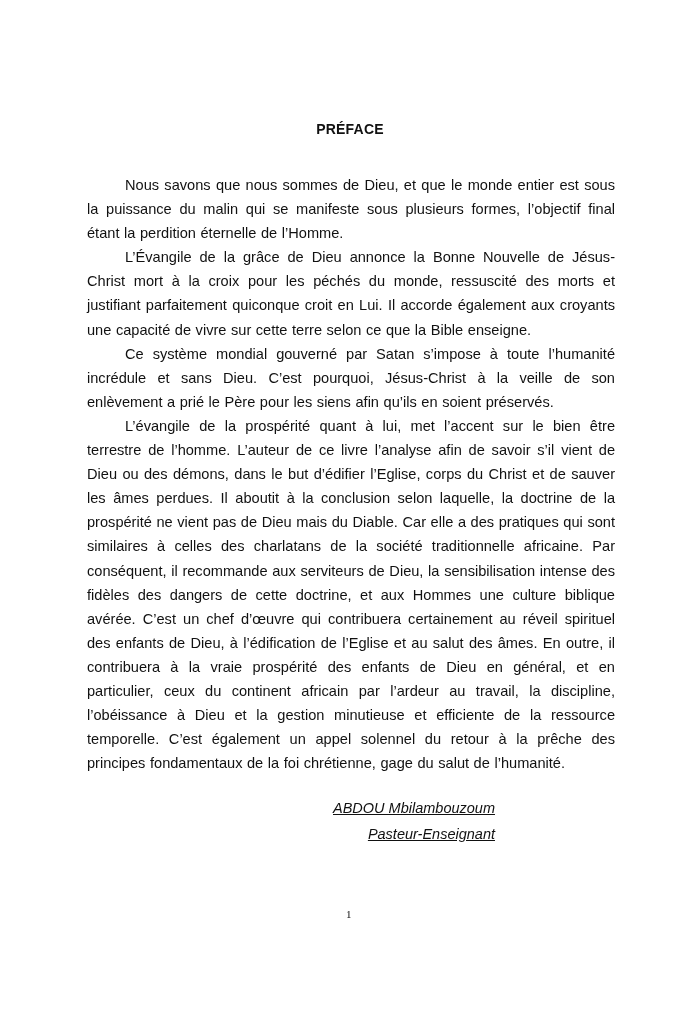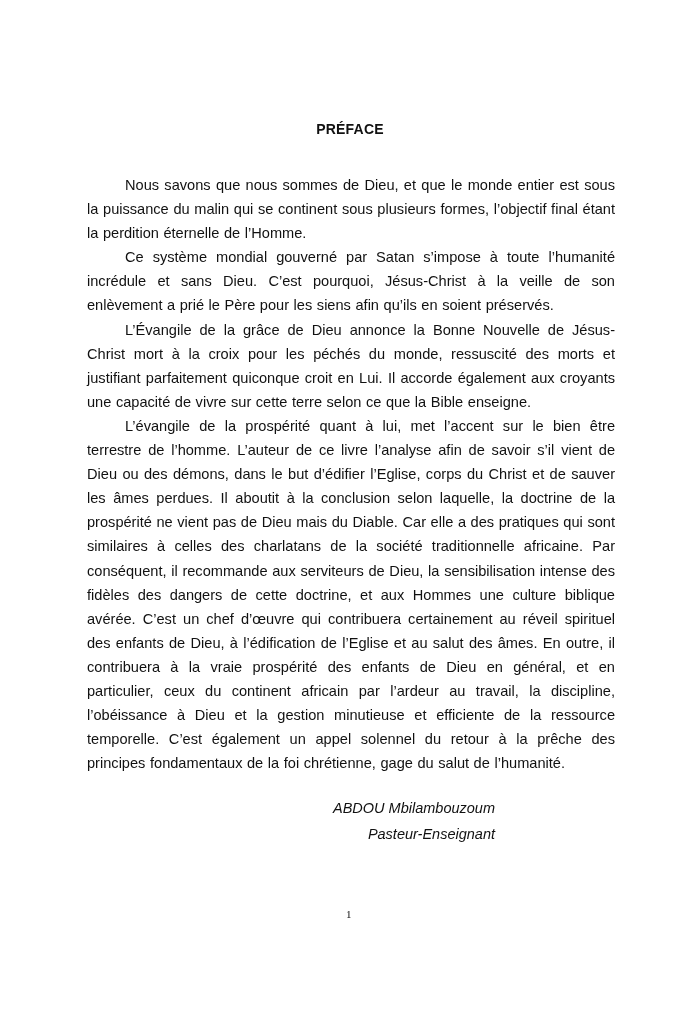--- a/index.html
+++ b/index.html
@@ -46,20 +46,21 @@
       text-indent: 38px;
       word-spacing: 0.5px;
     }
     .signature {
       position: absolute;
       top: 795px;
       left: 333px;
       font-style: italic;
       font-size: 14.5px;
       line-height: 26px;
+      text-decoration: underline;
     }
     .signature .name {
       display: block;
     }
     .signature .role {
       display: block;
       padding-left: 22px;
       text-align: right;
     }
     .page-number {
@@ -70,23 +71,23 @@
       font-size: 11px;
     }
   </style>
 </head>
 <body>
 
 <div class="page">
   <div class="title">PRÉFACE</div>
 
   <div class="body-text">
-    <p>Nous savons que nous sommes  de Dieu, et que le monde entier est sous la puissance du malin qui se continent sous plusieurs formes, l’objectif final étant la perdition éternelle de l’Homme.</p>
+    <p>Nous savons que nous sommes  de Dieu, et que le monde entier est sous la puissance du malin qui se manifeste sous plusieurs formes, l’objectif final étant la perdition éternelle de l’Homme.</p>
+    <p>L’Évangile de la grâce de Dieu annonce la Bonne Nouvelle de Jésus-Christ mort à la croix pour les péchés du monde, ressuscité des morts et justifiant parfaitement quiconque croit en Lui. Il accorde également aux croyants une capacité de vivre sur cette terre selon ce que la Bible enseigne.</p>
     <p>Ce système mondial  gouverné par Satan s’impose à toute l’humanité incrédule et sans Dieu. C’est pourquoi, Jésus-Christ à la veille de son enlèvement  a prié le Père pour les siens afin qu’ils en soient préservés.</p>
-    <p>L’Évangile de la grâce de Dieu annonce la Bonne Nouvelle de Jésus-Christ mort à la croix pour les péchés du monde, ressuscité des morts et justifiant parfaitement quiconque croit en Lui. Il accorde également aux croyants une capacité de vivre sur cette terre selon ce que la Bible enseigne.</p>
     <p>L’évangile de la prospérité quant à lui, met l’accent sur le bien être terrestre de l’homme. L’auteur de ce livre l’analyse afin de savoir s’il vient de Dieu ou des démons, dans le but d’édifier l’Eglise, corps du Christ et de sauver les âmes perdues. Il aboutit à la conclusion selon laquelle, la doctrine de la prospérité ne vient pas de Dieu mais du Diable. Car elle a des pratiques qui sont similaires à  celles des charlatans de la société traditionnelle africaine. Par conséquent, il recommande aux serviteurs de Dieu, la sensibilisation intense des fidèles des dangers de cette doctrine, et aux Hommes une culture biblique avérée. C’est un chef d’œuvre qui contribuera certainement au réveil spirituel des enfants de Dieu, à l’édification de l’Eglise et au salut des âmes. En outre, il contribuera à la vraie prospérité des enfants de Dieu en général, et en particulier, ceux du continent africain par l’ardeur au travail, la discipline, l’obéissance à Dieu et la gestion minutieuse et efficiente de la ressource temporelle. C’est également un appel solennel du retour à la prêche des principes fondamentaux de la foi chrétienne, gage du salut de l’humanité.</p>
   </div>
 
   <div class="signature">
     <span class="name">ABDOU Mbilambouzoum</span>
     <span class="role">Pasteur-Enseignant</span>
   </div>
 
   <div class="page-number">1</div>
 </div>

